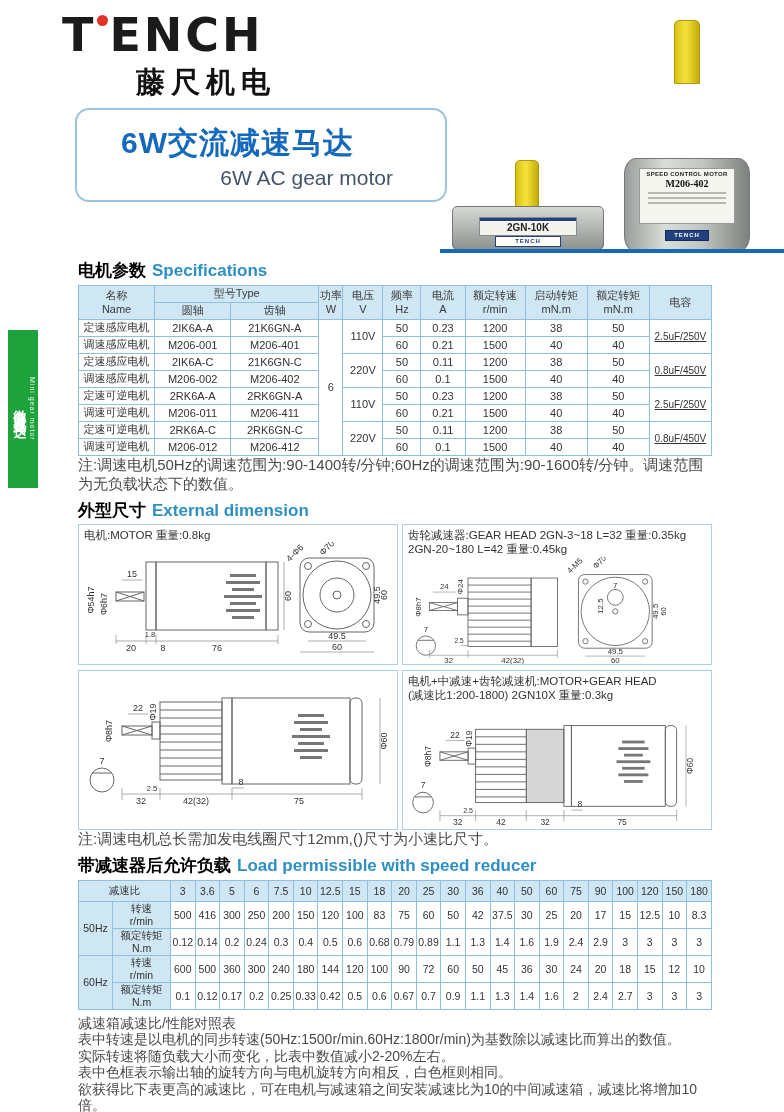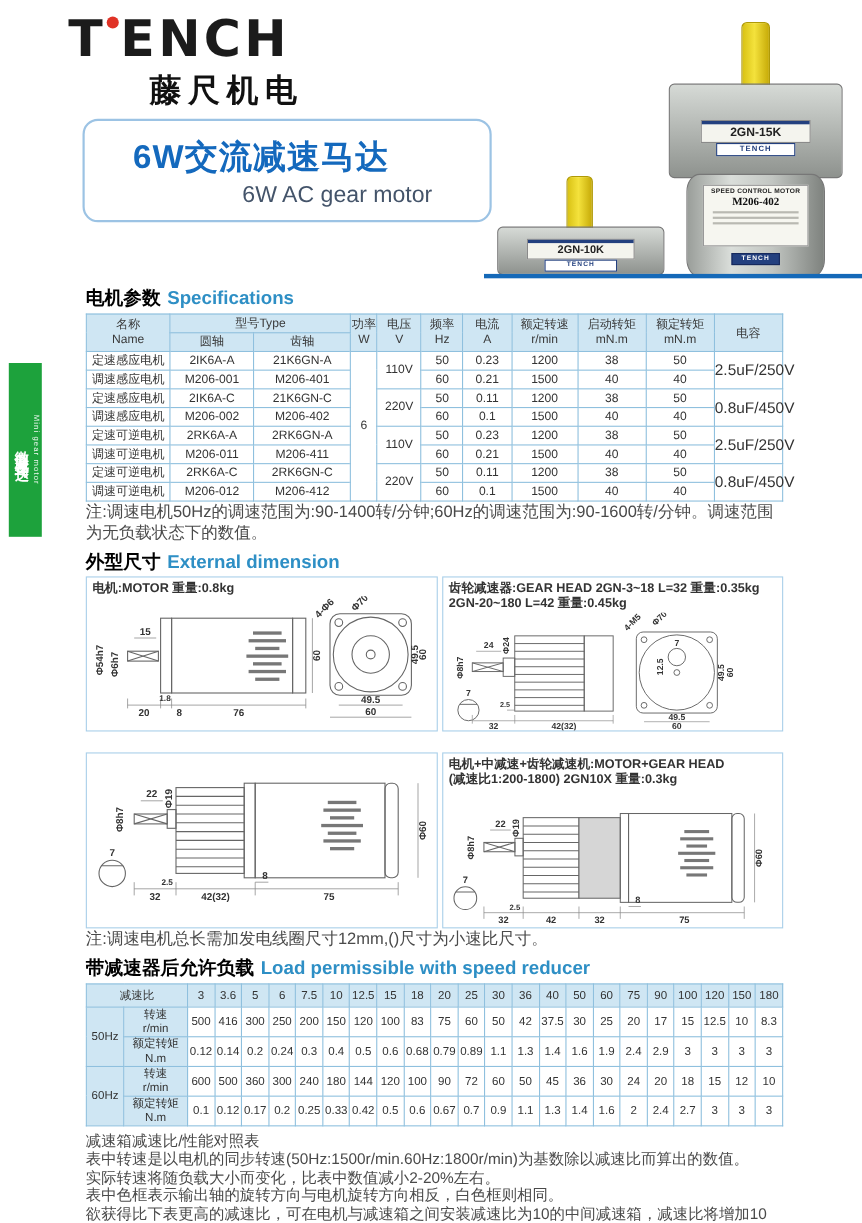--- a/index.html
+++ b/index.html
@@ -53,25 +53,25 @@
   
   .main{position:absolute;left:78px;top:261px;width:634px;}
   .sec{font-size:17px;font-weight:bold;margin:0 0 4px 0;line-height:1.15;}
   .sec-cn{color:#000000;text-align:center;}
   .sec-en{color:#2e8fc5;margin-left:6px;}
 
   table{border-collapse:collapse;table-layout:fixed;width:100%;}
   .spec th,.spec td{border:1px solid #8fc0de;text-align:center;padding:0;height:16px;font-size:11px;color:#333;font-weight:normal;}
   .spec thead th{background:#cfe6f3;color:#3a3a3a;}
   .spec thead th span{display:block;line-height:1.3;}
-  .spec td.small{font-size:14px;}
+  .spec td.small{font-size:10px;text-decoration:underline;}
 
   .note{font-size:15px;color:#4a4a4a;margin:0 0 7px;}
 
-  .panels{display:grid;grid-template-columns:320px 310px;gap:19px 4px;margin-top:2px;font-weight:bold;}
+  .panels{display:grid;grid-template-columns:320px 310px;gap:5px 4px;margin-top:2px;}
   .panel{border:1px solid #a9cfe9;padding:3px 5px;box-sizing:border-box;background:#fff;}
   .p1,.p2{height:141px;} .p3,.p4{height:160px;}
   .ptitle{font-size:11.5px;color:#333;line-height:1.25;}
   svg .ln{stroke:#666;fill:none;stroke-width:1;}
   svg .dim{stroke:#8a8a8a;fill:none;stroke-width:0.7;}
   svg .fin{fill:#777;stroke:none;}
   svg .gray{fill:#d6d6d6;stroke:#666;}
   svg .tl{font-size:9px;fill:#333;stroke:none;text-anchor:middle;font-family:"Liberation Sans",sans-serif;}
   svg .s8{font-size:7.5px;}
 
@@ -108,24 +108,20 @@
   <div class="photo-area">
     <div class="motor-sm">
       <div class="shaft"></div>
       <div class="gbox graybox">
         <div class="plate"><span class="band"></span><span>2GN-10K</span></div>
         <div class="bstrip">TENCH</div>
       </div>
     </div>
     <div class="motor-lg">
       <div class="shaft"></div>
-      <div class="ghead graybox">
-        <div class="plate"><span class="band"></span><span>2GN-15K</span></div>
-        <div class="bstrip">TENCH</div>
-      </div>
       <div class="mbody">
         <div class="ctrl-label">
           <div class="cl1">SPEED CONTROL MOTOR</div>
           <div class="clm">M206-402</div>
           <div class="clbar"></div>
           <div class="clbar"></div>
           <div class="clbar"></div>
         </div>
         <div class="bstrip navy">TENCH</div>
       </div>

